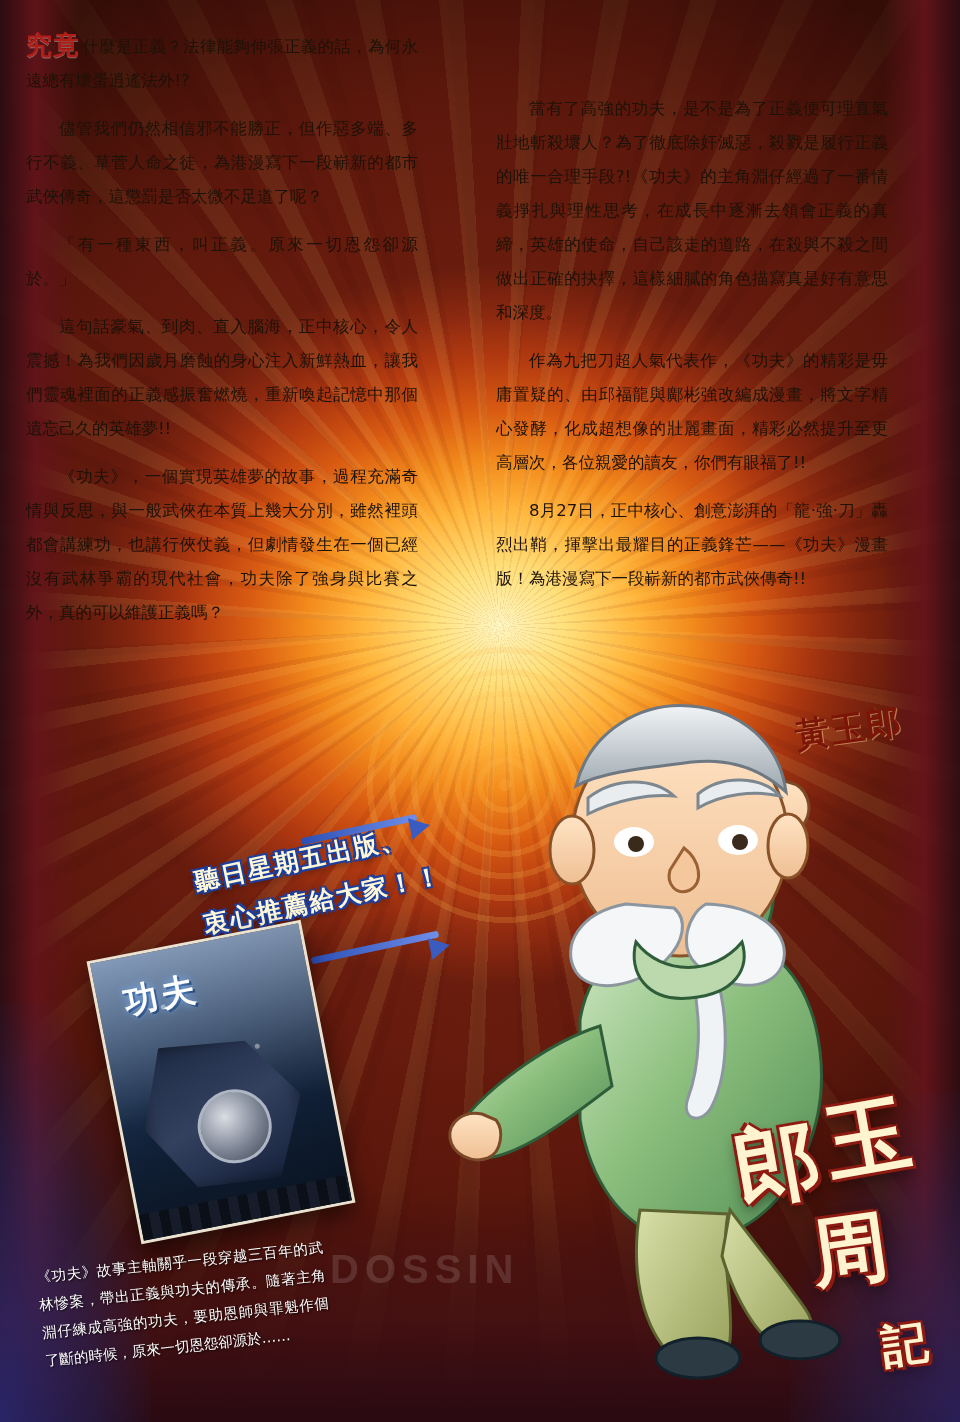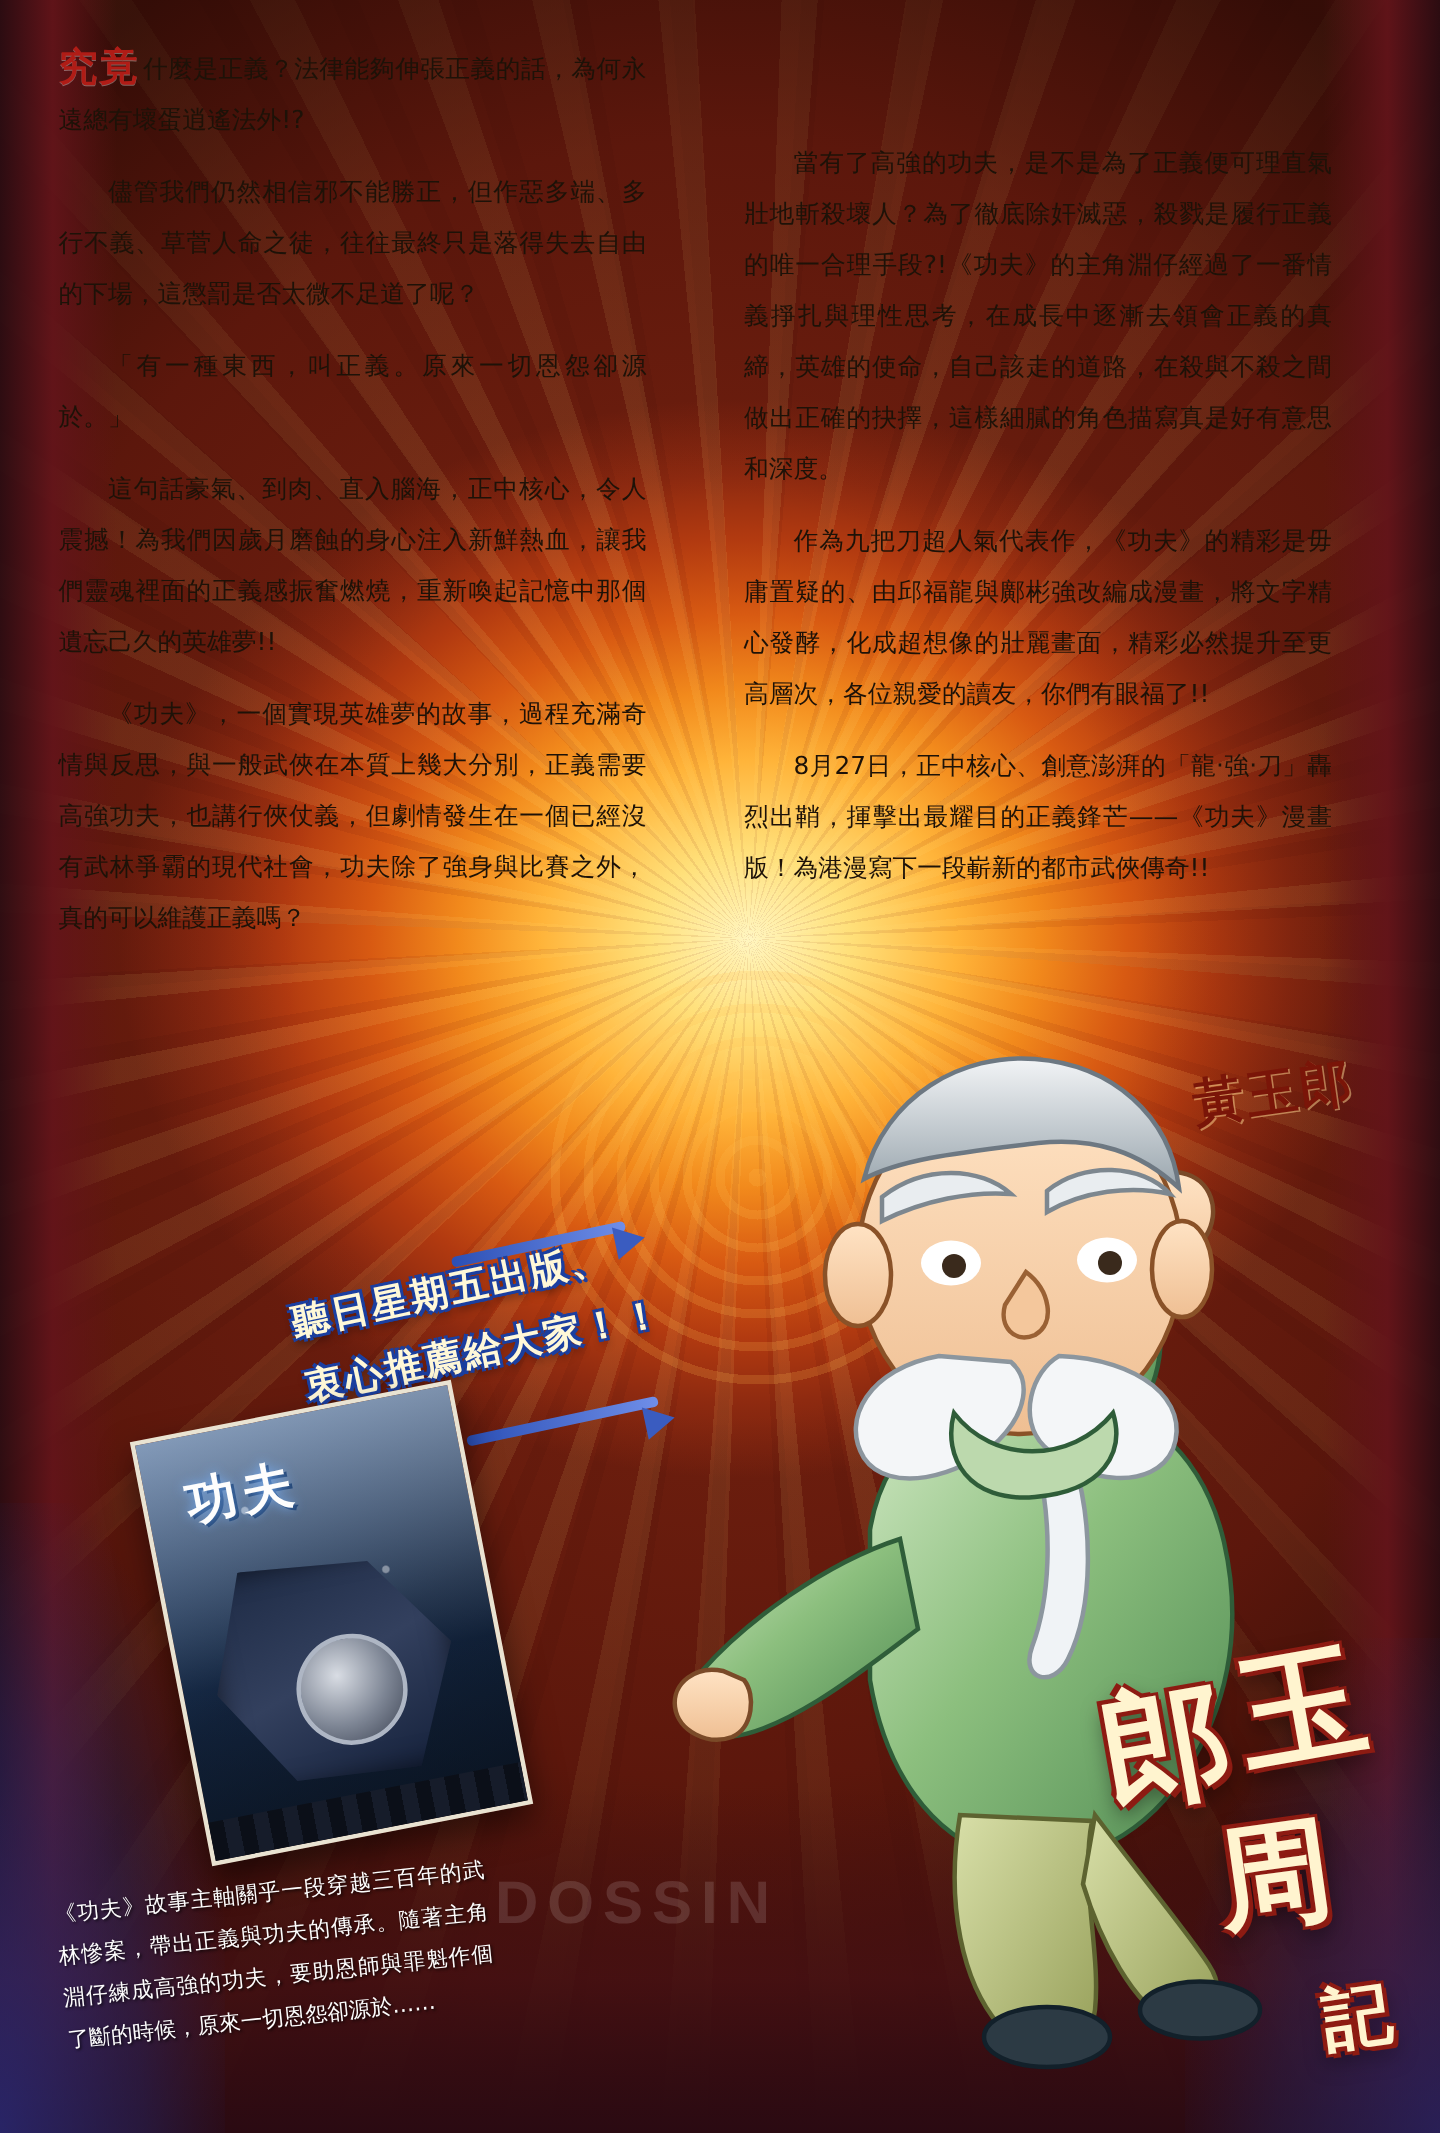--- a/index.html
+++ b/index.html
@@ -76,21 +76,21 @@
   
   .col{
     position:absolute;
     width:392px;
     font-family:"DejaVu Sans","Liberation Sans",sans-serif;
     font-size:16.5px;
     line-height:34px;
     color:#1d1208;
     text-align:justify;
   }
-  .col.left{left:39px;top:28px;}
+  .col.left{left:26px;top:28px;}
   .col.right{left:496px;top:92px;}
   .col p{margin:0 0 14px 0;text-indent:2em;}
   .col p.noind{text-indent:0;}
   .leadword{
     display:inline-block;
     font-size:26px;
     font-weight:bold;
     color:#b01c16;
     letter-spacing:1px;
     text-shadow:0 1px 0 rgba(255,255,255,.35);
@@ -235,24 +235,24 @@
   <div class="edge-bottom"></div>
   <div class="edge-blue"></div>
   <div class="edge-blue-r"></div>
 
   <div class="watermark">DOSSIN</div>
 
   <div class="col left">
     <p class="noind">
       <span class="leadword">究竟</span><span>什麼是正義？法律能夠伸張正義的話，為何永遠總有壞蛋逍遙法外!?</span>
     </p>
-    <p>儘管我們仍然相信邪不能勝正，但作惡多端、多行不義、草菅人命之徒，往往最終只是落得失去自由的下場，這懲罰是否太微不足道了呢？</p>
+    <p>儘管我們仍然相信邪不能勝正，但作惡多端、多行不義、草菅人命之徒，為港漫寫下一段嶄新的都市武俠傳奇，這懲罰是否太微不足道了呢？</p>
     <p>「有一種東西，叫正義。原來一切恩怨卻源於。」</p>
     <p>這句話豪氣、到肉、直入腦海，正中核心，令人震撼！為我們因歲月磨蝕的身心注入新鮮熱血，讓我們靈魂裡面的正義感振奮燃燒，重新喚起記憶中那個遺忘己久的英雄夢!!</p>
-    <p>《功夫》，一個實現英雄夢的故事，過程充滿奇情與反思，與一般武俠在本質上幾大分別，正義需要高強功夫，也講行俠仗義，但劇情發生在一個已經沒有武林爭霸的現代社會，功夫除了強身與比賽之外，真的可以維護正義嗎？</p>
+    <p>《功夫》，一個實現英雄夢的故事，過程充滿奇情與反思，與一般武俠在本質上幾大分別，雖然裡頭都會講練功，也講行俠仗義，但劇情發生在一個已經沒有武林爭霸的現代社會，功夫除了強身與比賽之外，真的可以維護正義嗎？</p>
   </div>
 
   <div class="col right">
     <p>當有了高強的功夫，是不是為了正義便可理直氣壯地斬殺壞人？為了徹底除奸滅惡，殺戮是履行正義的唯一合理手段?!《功夫》的主角淵仔經過了一番情義掙扎與理性思考，在成長中逐漸去領會正義的真締，英雄的使命，自己該走的道路，在殺與不殺之間做出正確的抉擇，這樣細膩的角色描寫真是好有意思和深度。</p>
     <p>作為九把刀超人氣代表作，《功夫》的精彩是毋庸置疑的、由邱福龍與鄺彬強改編成漫畫，將文字精心發酵，化成超想像的壯麗畫面，精彩必然提升至更高層次，各位親愛的讀友，你們有眼福了!!</p>
     <p>8月27日，正中核心、創意澎湃的「龍‧強‧刀」轟烈出鞘，揮擊出最耀目的正義鋒芒——《功夫》漫畫版！為港漫寫下一段嶄新的都市武俠傳奇!!</p>
   </div>
 
   <div class="signature">黃玉郎</div>
 

